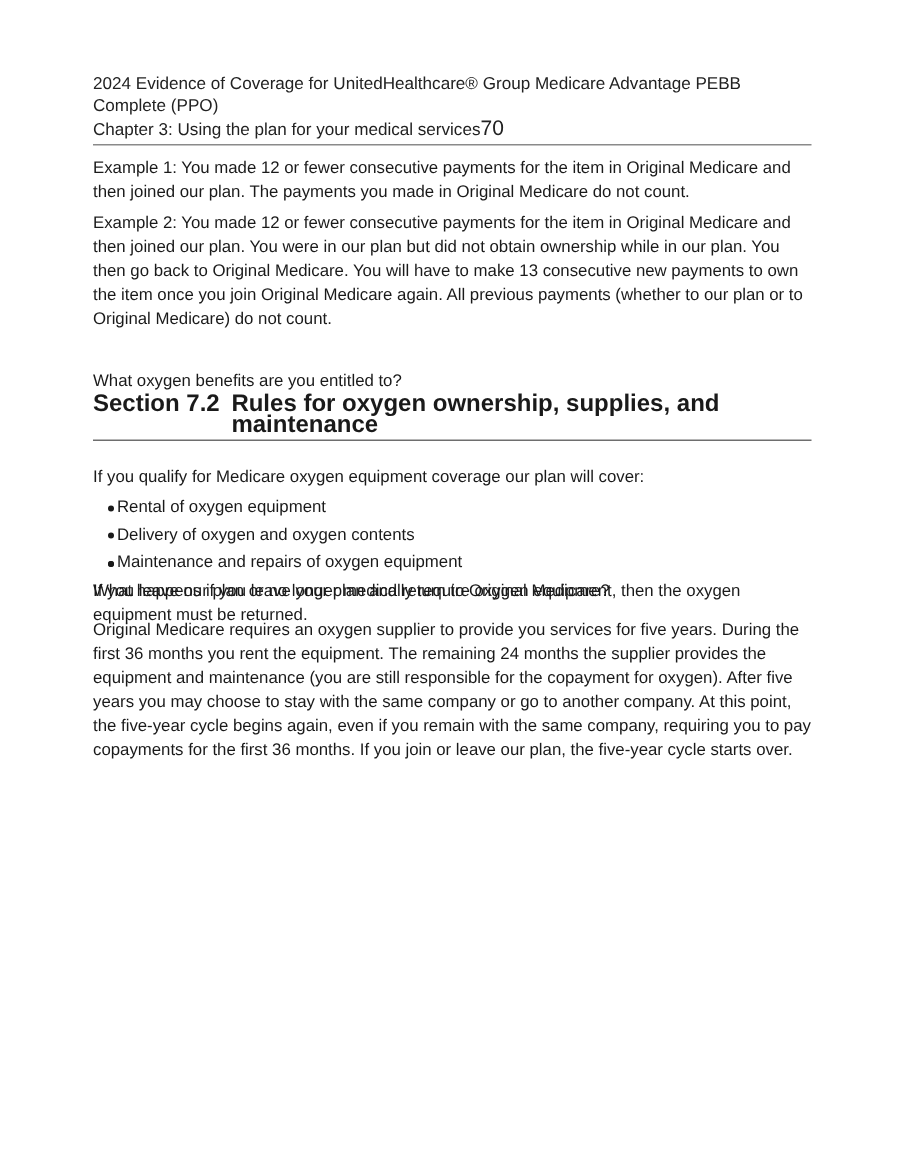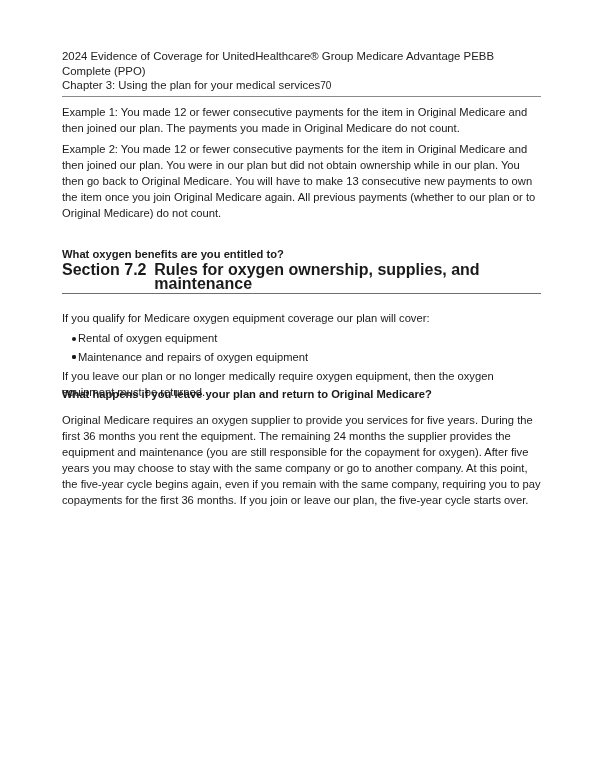--- a/index.html
+++ b/index.html
@@ -30,21 +30,21 @@
       font-size: 11.4px;
       line-height: 14.5px;
       color: #222;
     }
     .header .title { display: block; width: 470px; }
     .header .chapter-row {
       display: flex;
       justify-content: flex-start;
       align-items: baseline;
     }
-    .header .page-num { font-size: 10px; margin-right: 0px; }
+    .header .page-num { font-size: 14px; margin-right: 0px; }
     .header-rule {
       position: absolute;
       left: 62px;
       top: 96px;
       width: 479px;
       height: 0;
       border-top: 1px solid #8a8a8a;
     }
     .content {
       position: absolute;
@@ -70,21 +70,21 @@
       margin-top: 44px;
     }
     .section-heading .sec-num { width: 102px; }
     .block2 {
       position: absolute;
       left: 62px;
       top: 246px;
       width: 482px;
     }
     .subhead {
-      font-weight: bold;
+      font-weight: normal;
       font-size: 11.2px;
       margin: 0 0 10px 0;
     }
     .intro { margin-bottom: 4px; margin-top: 48px; }
     ul.bullets {
       list-style: none;
       margin: 0 0 3px 0;
       padding: 0 0 0 10px;
     }
     ul.bullets li {
@@ -131,20 +131,21 @@
   <div class="section-heading">
     <span class="sec-num">Section 7.2</span>
     <span>Rules for oxygen ownership, supplies, and maintenance</span>
   </div>
 
   <div class="block2">
     <p class="subhead">What oxygen benefits are you entitled to?</p>
     <p class="intro">If you qualify for Medicare oxygen equipment coverage our plan will cover:</p>
     <ul class="bullets">
       <li><span class="dot"></span><span>Rental of oxygen equipment</span></li>
+      <li><span class="dot"></span><span>Delivery of oxygen and oxygen contents</span></li>
       <li><span class="dot"></span></li>
       <li><span class="dot"></span><span>Maintenance and repairs of oxygen equipment</span></li>
     </ul>
     <p>If you leave our plan or no longer medically require oxygen equipment, then the oxygen equipment must be returned.</p>
   </div>
 
   <div class="block3">
     <p class="subhead">What happens if you leave your plan and return to Original Medicare?</p>
     <p>Original Medicare requires an oxygen supplier to provide you services for five years. During the first 36 months you rent the equipment. The remaining 24 months the supplier provides the equipment and maintenance (you are still responsible for the copayment for oxygen). After five years you may choose to stay with the same company or go to another company. At this point, the five-year cycle begins again, even if you remain with the same company, requiring you to pay copayments for the first 36 months. If you join or leave our plan, the five-year cycle starts over.</p>
   </div>

